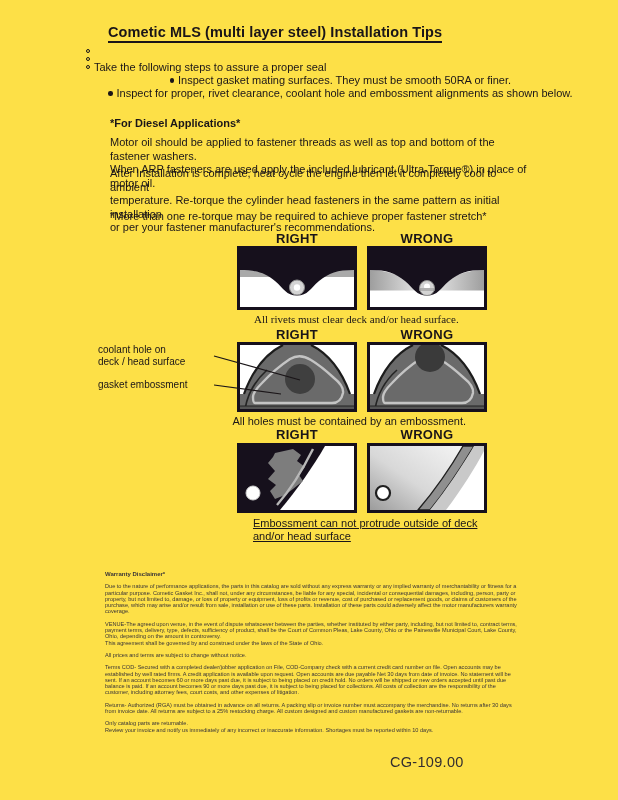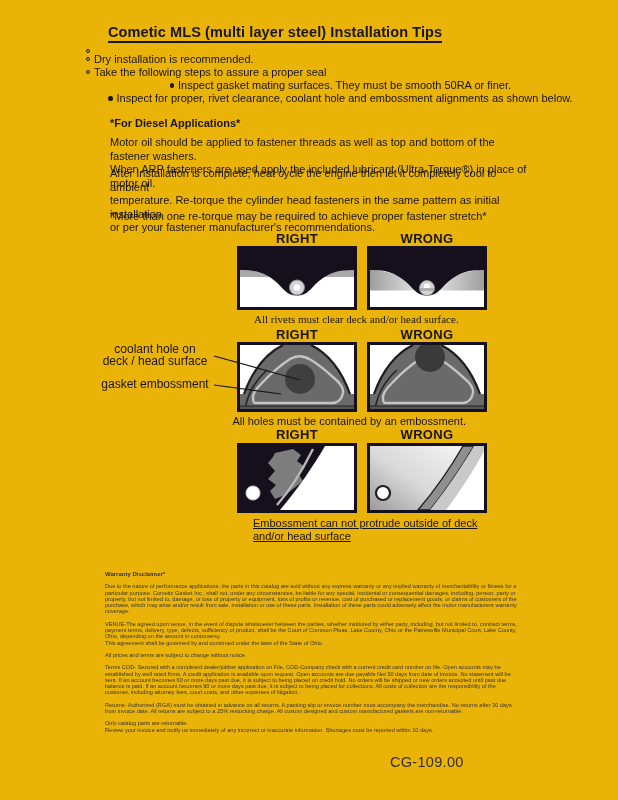--- a/index.html
+++ b/index.html
@@ -1,21 +1,21 @@
 <!DOCTYPE html>
 <html><head>
 <meta charset="utf-8">
 <style>
   * { box-sizing: border-box; margin: 0; padding: 0; }
   html,body { background:#ffffff; }
   .page {
     position: relative;
     width: 618px;
     height: 800px;
-    background: #eab308;
+    background: #fde047;
     font-family: "Liberation Sans", sans-serif;
     color: #1a1518;
     overflow: hidden;
   }
   .title {
     position: absolute; left: 108px; top: 24px;
     font-size: 14.5px; font-weight: bold;
     border-bottom: 2px solid #1a1518; padding-bottom: 1px;
     letter-spacing: 0.1px; white-space: nowrap;
   }
@@ -26,42 +26,41 @@
   .sub { margin-left: 22px; justify-content: center; }
   .diesel-heading { position: absolute; left: 110px; top: 117px; font-size: 11px; font-weight: bold; }
   .para { position: absolute; left: 110px; width: 424px; font-size: 11px; line-height: 13.5px; white-space: pre-line; }
   #para1 { top: 136px; }
   #para2 { top: 167px; }
   #para3 { top: 210px; }
   .dlabel { position: absolute; width: 120px; text-align: center; font-size: 13px; font-weight: bold; letter-spacing: 0.3px; }
   .dbox { position: absolute; width: 120px; }
   .dbox svg { display: block; width: 120px; }
   .caption { position: absolute; font-size: 11px; line-height: 13px; white-space: pre-line; }
-  .leader-label { position: absolute; left: 98px; width: 114px; text-align: center; font-size: 12px; line-height: 11.5px; white-space: pre-line; }
+  .leader-label { position: absolute; left: 98px; width: 114px; text-align: left; font-size: 10px; line-height: 11.5px; white-space: pre-line; }
   .leader-lines { position: absolute; left: 100px; top: 330px; pointer-events: none; }
   .legal { position: absolute; left: 105px; top: 571px; width: 414px; font-size: 5.6px; line-height: 6.3px; color: #3a3537; }
   .legal .lheading { font-weight: bold; font-size: 6px; margin-bottom: 6px; }
   .legal p { margin: 0 0 6px 0; }
   .legal p.tight { margin-bottom: 0; }
   .footer-code { position: absolute; left: 390px; top: 754px; font-size: 14.5px; color: #332e30; letter-spacing: 0.3px; }
 </style>
 </head>
 <body>
 
 <div class="page">
 
   <div class="title">Cometic MLS (multi layer steel) Installation Tips</div>
 
   <div class="intro">
     <div class="bullet-row">
       <span class="marker-o"></span>
     </div>
     <div class="bullet-row">
       <span class="marker-o"></span>
-      <span>Dry installation is recommended.</span>
     </div>
     <div class="bullet-row">
       <span class="marker-o"></span>
       <span>Take the following steps to assure a proper seal</span>
     </div>
     <div class="bullet-row sub">
       <span class="marker-dot"></span>
       <span>Inspect gasket mating surfaces.  They must be smooth 50RA or finer.</span>
     </div>
     <div class="bullet-row sub">

